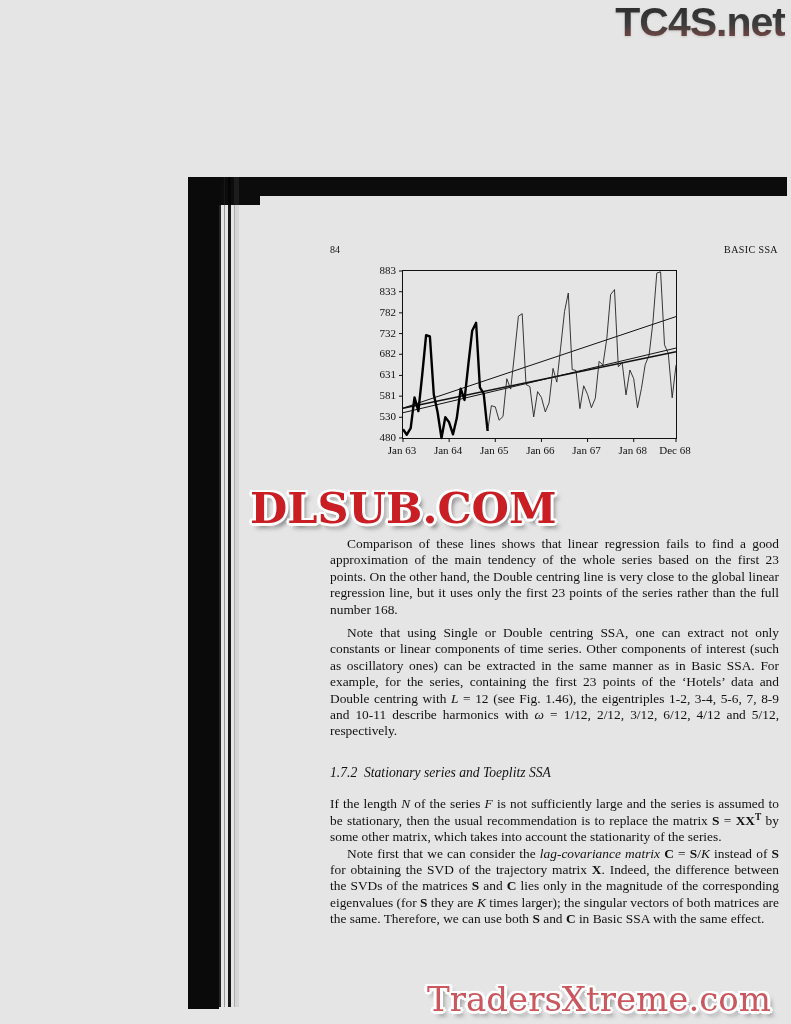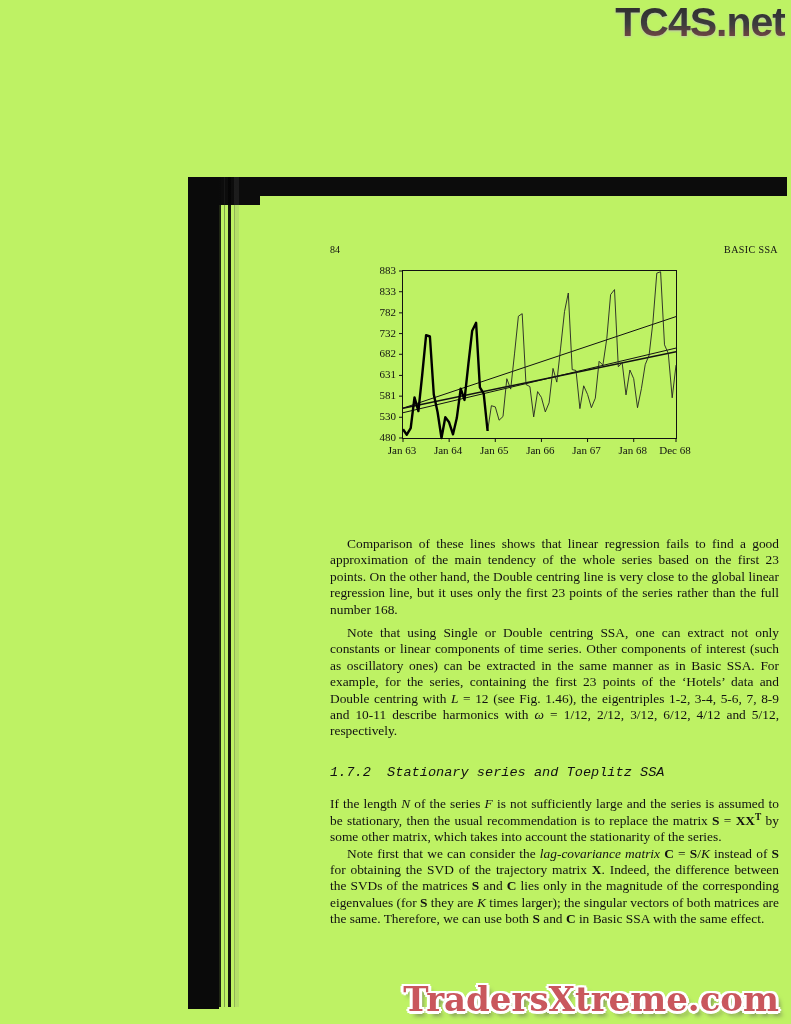--- a/index.html
+++ b/index.html
@@ -1,19 +1,19 @@
 <!DOCTYPE html>
 <html><head>
 <meta charset="utf-8">
 <style>
   html,body{margin:0;padding:0;}
   body{background:#888;}
   .page{
     position:relative; width:791px; height:1024px; margin:0 auto;
-    background:#bef264; overflow:hidden;
+    background:#e5e5e5; overflow:hidden;
     font-family:"Liberation Serif", serif; color:#111;
   }
 
   
   .wm-tc4s{
     position:absolute; top:2px; right:6px;
     font-family:"Liberation Sans", sans-serif; font-weight:800;
     font-size:41px; letter-spacing:-1px; line-height:1;
     color:#3a3a3a;
   }
@@ -31,22 +31,22 @@
       -3px 0 0 #fff, 3px 0 0 #fff, 0 3px 0 #fff,
       4px 5px 4px rgba(80,80,80,.6);
   }
   .wm-dlsub{
     position:absolute; left:250px; top:487px;
     font-family:"DejaVu Serif", serif; font-weight:700;
     font-size:43px; line-height:1; letter-spacing:0px;
     color:#c81e24;
   }
   .wm-traders{
-    position:absolute; right:12px; top:982px;
-    font-family:"DejaVu Serif", serif; font-weight:700;
+    position:absolute; right:20px; top:982px;
+    font-family:"DejaVu Serif", serif; font-weight:400;
     font-size:34px; line-height:1;
     color:#c9575d;
     margin-left:20px;
   }
 
   
   .scan-bar-top{position:absolute; left:188px; top:177px; width:599px; height:19px; background:#0c0c0c;}
   .scan-step{position:absolute; left:219px; top:196px; width:41px; height:9px; background:#0c0c0c;}
   .scan-bar-left{position:absolute; left:188px; top:177px; width:31px; height:832px; background:#0a0a0a;}
   .scan-streaks{
@@ -90,29 +90,30 @@
   
   .text-column{
     position:absolute; left:330px; top:536px; width:449px;
     font-size:13.4px; line-height:16.4px; text-align:justify;
   }
   .text-column p{margin:0;}
   .text-column p.indent{text-indent:17px;}
   .text-column p.gap{margin-top:7px;}
   .section-heading{
     font-style:italic; font-size:13.6px;
-    margin-top:25px; margin-bottom:15px;font-family:Liberation Mono, monospace;
+    margin-top:25px; margin-bottom:15px;
   }
 </style>
 </head>
 <body>
 
 <div class="page">
 
   <div class="wm-tc4s">TC4S.net</div>
+  <div class="wm-dlsub outline-white">DLSUB.COM</div>
   <div class="wm-traders outline-white">TradersXtreme.com</div>
 
   <div class="scan-bar-top"></div>
   <div class="scan-step"></div>
   <div class="scan-bar-left"></div>
   <div class="scan-streaks"></div>
 
   <div class="running-head">
     <span class="page-number">84</span>
     <span class="book-title">BASIC SSA</span>

